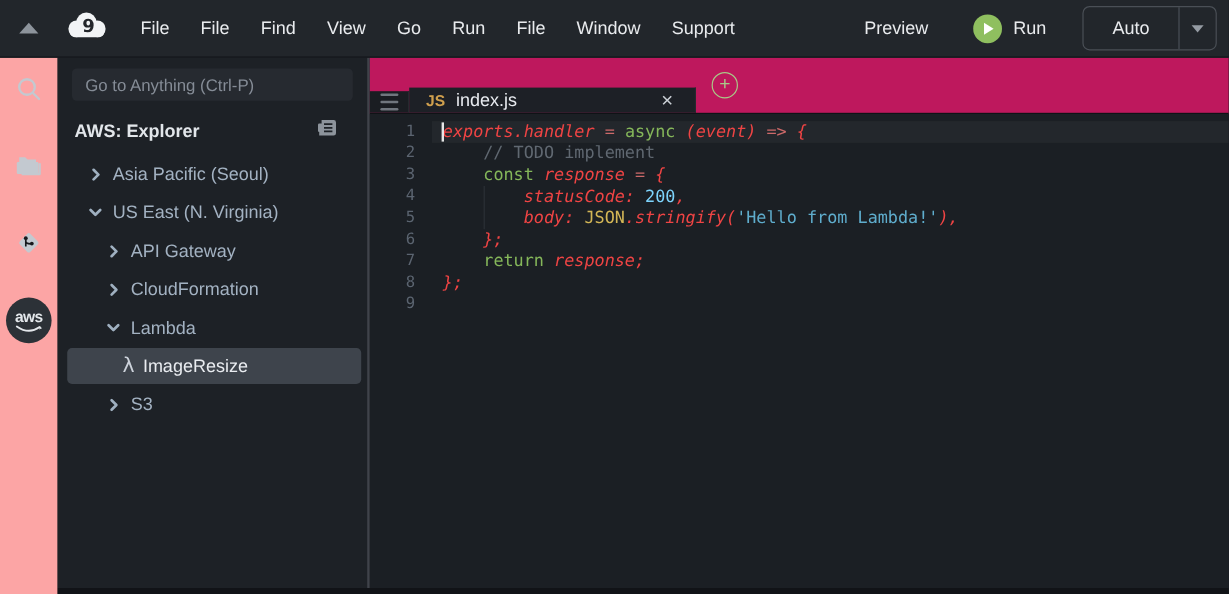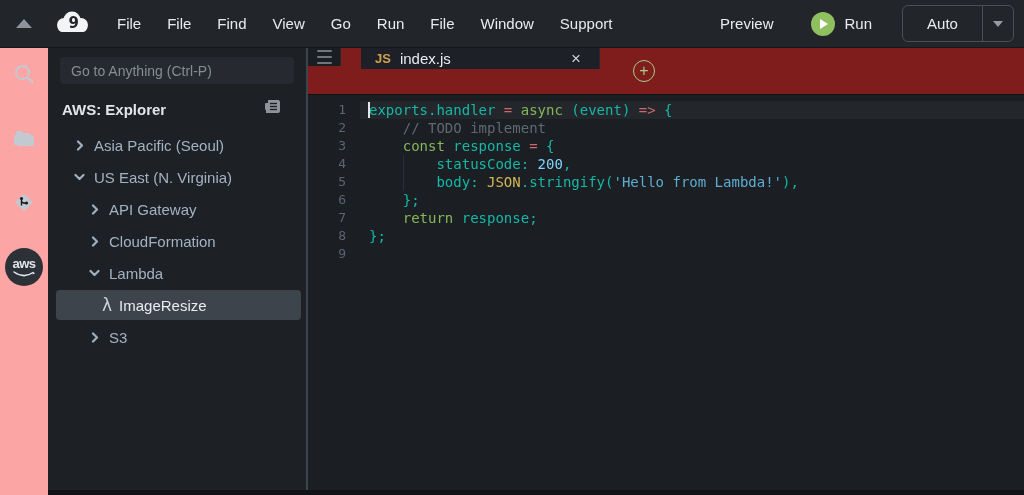--- a/index.html
+++ b/index.html
@@ -61,22 +61,22 @@
     height:30px; color:#e9ecf0; }
   .lambda-glyph { font-size:17px; color:#ccd2da; margin-right:7px; line-height:1;
     font-family:"DejaVu Sans", sans-serif; }
 
   
   .vsep { position:absolute; top:48px; left:306px; width:2px; height:447px; background:#3f434a; z-index:4; }
   .bottomstrip { position:absolute; left:48px; bottom:0; width:976px; height:5px; background:#111317; z-index:6; }
 
   
   .main { position:absolute; top:48px; left:308px; width:716px; height:442px; background:#1b1f24; }
-  .tabbar { height:47px; background:#7f1d1d; border-bottom:1px solid #101216;
-    display:flex; align-items:flex-start;gap:20px; }
+  .tabbar { height:47px; background:#be185d; border-bottom:1px solid #101216;
+    display:flex; align-items:flex-end; }
   .hamburger-zone { width:33px; display:flex; flex-direction:column; align-items:center;
     justify-content:center; border-right:1px solid #26292f; cursor:pointer; background:#1a1d22; }
   .hamburger-zone .bar { width:15px; height:2px; background:#70767e; margin:2px 0; border-radius:1px; }
   .tab { width:239px; background:#1d2026; display:flex; align-items:center;
     padding:0 14px; border-right:1px solid #26292f; cursor:pointer; }
   .tab-badge { color:#d0a04e; font-size:13px; font-weight:bold; margin-right:9px; }
   .tab-title { color:#e8ebf0; font-size:15px; }
   .tab-close { margin-left:auto; color:#ccd1d7; font-size:17px; line-height:1;
     cursor:pointer; padding:2px 4px; }
   .newtab-btn { align-self:center; margin-left:13px; width:22px; height:22px;
@@ -86,21 +86,21 @@
 
   .editor { position:relative; padding-top:6px;
     font-family:"DejaVu Sans Mono", monospace; font-size:14px; line-height:18px; }
   .codeline { display:flex; height:18px; }
   .gutter-num { width:52px; flex:none; text-align:right; padding-right:14px;
     color:#5b6470; font-size:13px; line-height:18px; cursor:default; }
   .codetext { flex:1; white-space:pre; color:#d5dbe3; position:relative; padding-left:9px; }
   .codetext.active { background:rgba(255,255,255,0.04); }
   .cursor-caret { position:absolute; left:8px; top:1px; width:2px; height:16px; background:#e6e6e6; }
   .indent-guide { position:absolute; width:1px; background:#2b3036; z-index:1; }
-  .tk-fg { color:#14b8a6; } .tk-green { color:#85b75a; } .tk-red { color:#cc6969; }
+  .tk-fg { color:#ef4444;font-style:italic; } .tk-green { color:#85b75a; } .tk-red { color:#cc6969; }
   .tk-comment { color:#606871; } .tk-orange { color:#7dd3fc; }
   .tk-yellow { color:#d3b656; } .tk-cyan { color:#5fadcd; }
 </style>
 </head>
 <body>
 
 <div class="menubar">
   <div class="collapse-btn">
       <div class="tri"></div>
     </div>

